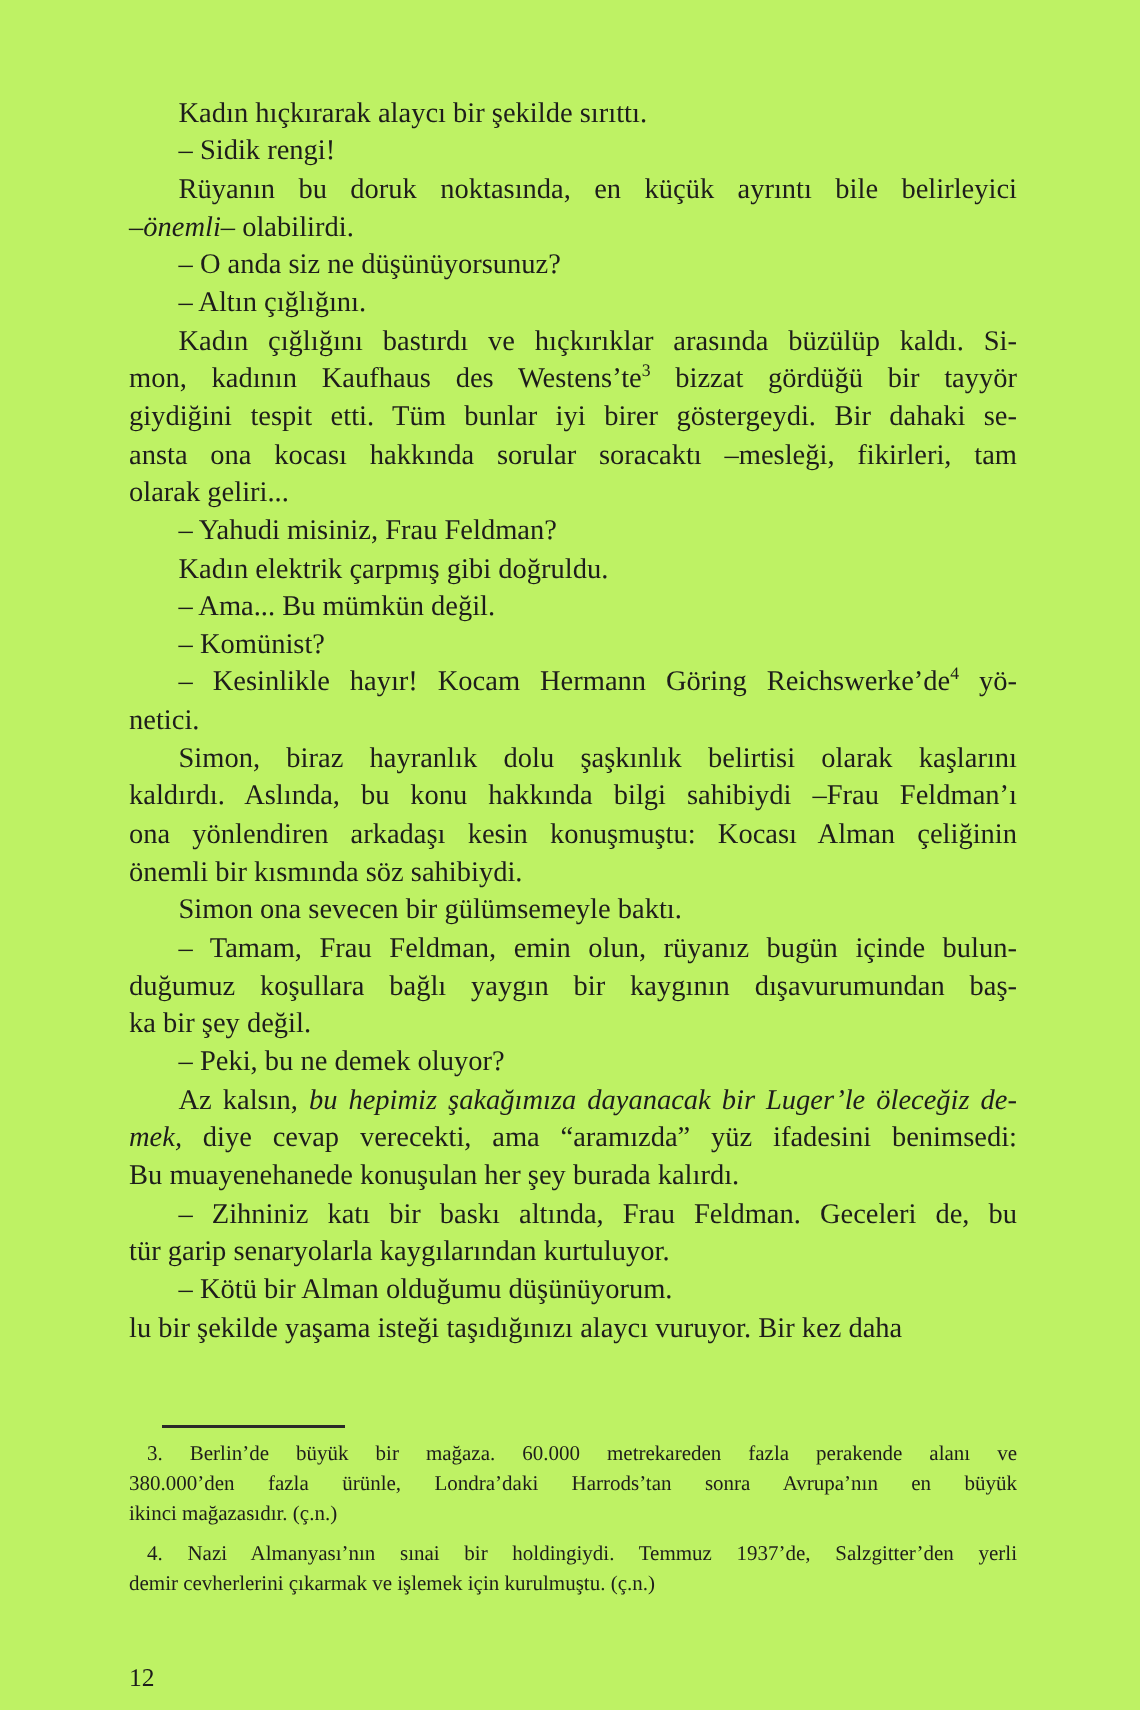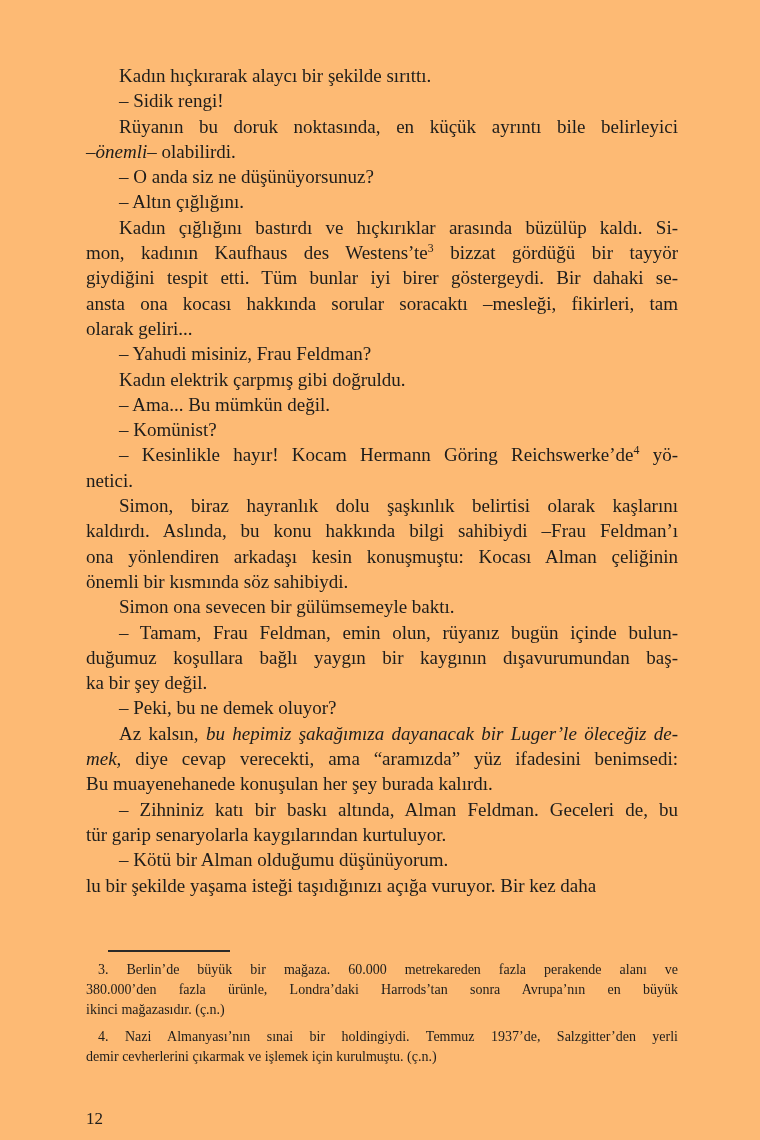--- a/index.html
+++ b/index.html
@@ -62,21 +62,21 @@
     position: absolute;
     left: 86px;
     top: 1108px;
     font-size: 17px;
     line-height: 22px;
   }
 </style>
 </head>
 <body>
 
-<div class="page" style="background: #fdba74; color: rgb(30, 29, 27);">
+<div class="page" style="background: #bef264; color: rgb(30, 29, 27);">
   <div class="body-text">
       <div class="para">
         <div class="line first final">Kadın hıçkırarak alaycı bir şekilde sırıttı.</div>
       </div>
       <div class="para">
         <div class="line first final">– Sidik rengi!</div>
       </div>
       <div class="para">
         <div class="line first">Rüyanın bu doruk noktasında, en küçük ayrıntı bile belirleyici</div>
         <div class="line final"><i>–önemli–</i> olabilirdi.</div>
@@ -126,28 +126,28 @@
       </div>
       <div class="para">
         <div class="line first final">– Peki, bu ne demek oluyor?</div>
       </div>
       <div class="para">
         <div class="line first">Az kalsın, <i>bu hepimiz şakağımıza dayanacak bir Luger’le öleceğiz de-</i></div>
         <div class="line"><i>mek,</i> diye cevap verecekti, ama “aramızda” yüz ifadesini benimsedi:</div>
         <div class="line final">Bu muayenehanede konuşulan her şey burada kalırdı.</div>
       </div>
       <div class="para">
-        <div class="line first">– Zihniniz katı bir baskı altında, Alman Feldman. Geceleri de, bu</div>
+        <div class="line first">– Zihniniz katı bir baskı altında, Frau Feldman. Geceleri de, bu</div>
         <div class="line final">tür garip senaryolarla kaygılarından kurtuluyor.</div>
       </div>
       <div class="para">
         <div class="line first final">– Kötü bir Alman olduğumu düşünüyorum.</div>
       </div>
       <div class="para">
-        <div class="line final">lu bir şekilde yaşama isteği taşıdığınızı açığa vuruyor. Bir kez daha</div>
+        <div class="line final">lu bir şekilde yaşama isteği taşıdığınızı alaycı vuruyor. Bir kez daha</div>
       </div>
     </div>
 
   <div class="footnotes">
     <div class="footnote-separator"></div>
     <div id="footnotes-list">
         <div class="footnote">
           <div class="para">
             <div class="line first">3. Berlin’de büyük bir mağaza. 60.000 metrekareden fazla perakende alanı ve</div>
             <div class="line">380.000’den fazla ürünle, Londra’daki Harrods’tan sonra Avrupa’nın en büyük</div>

